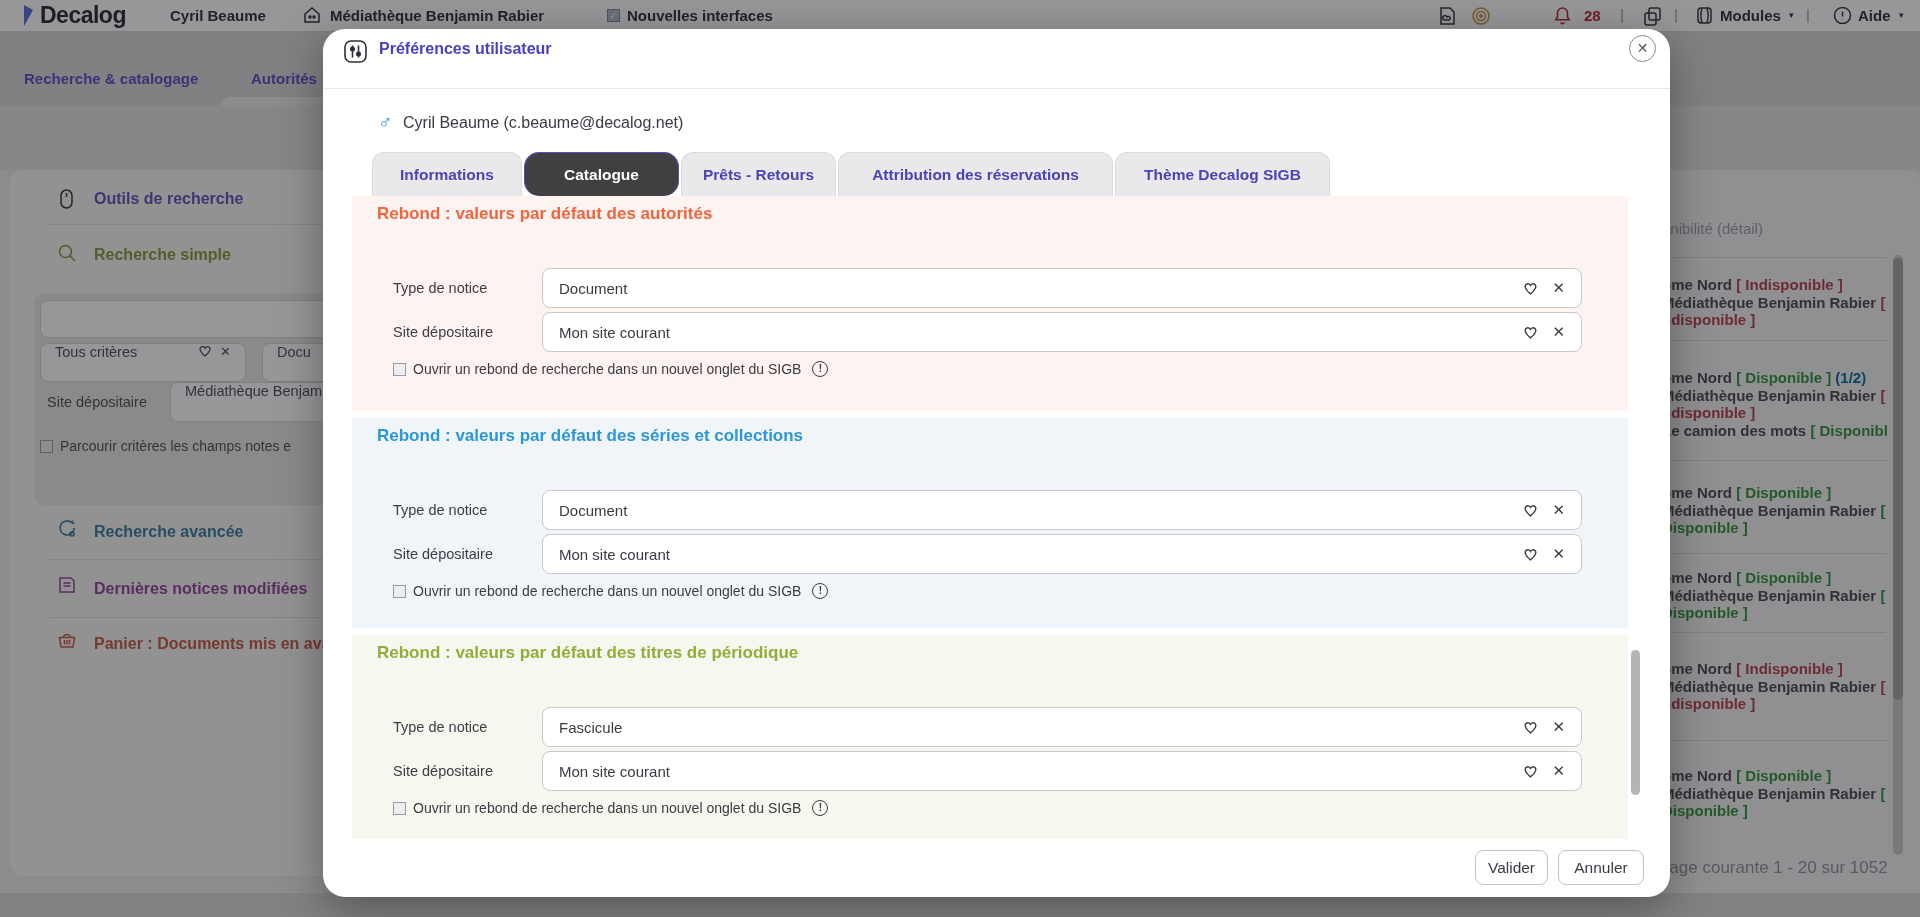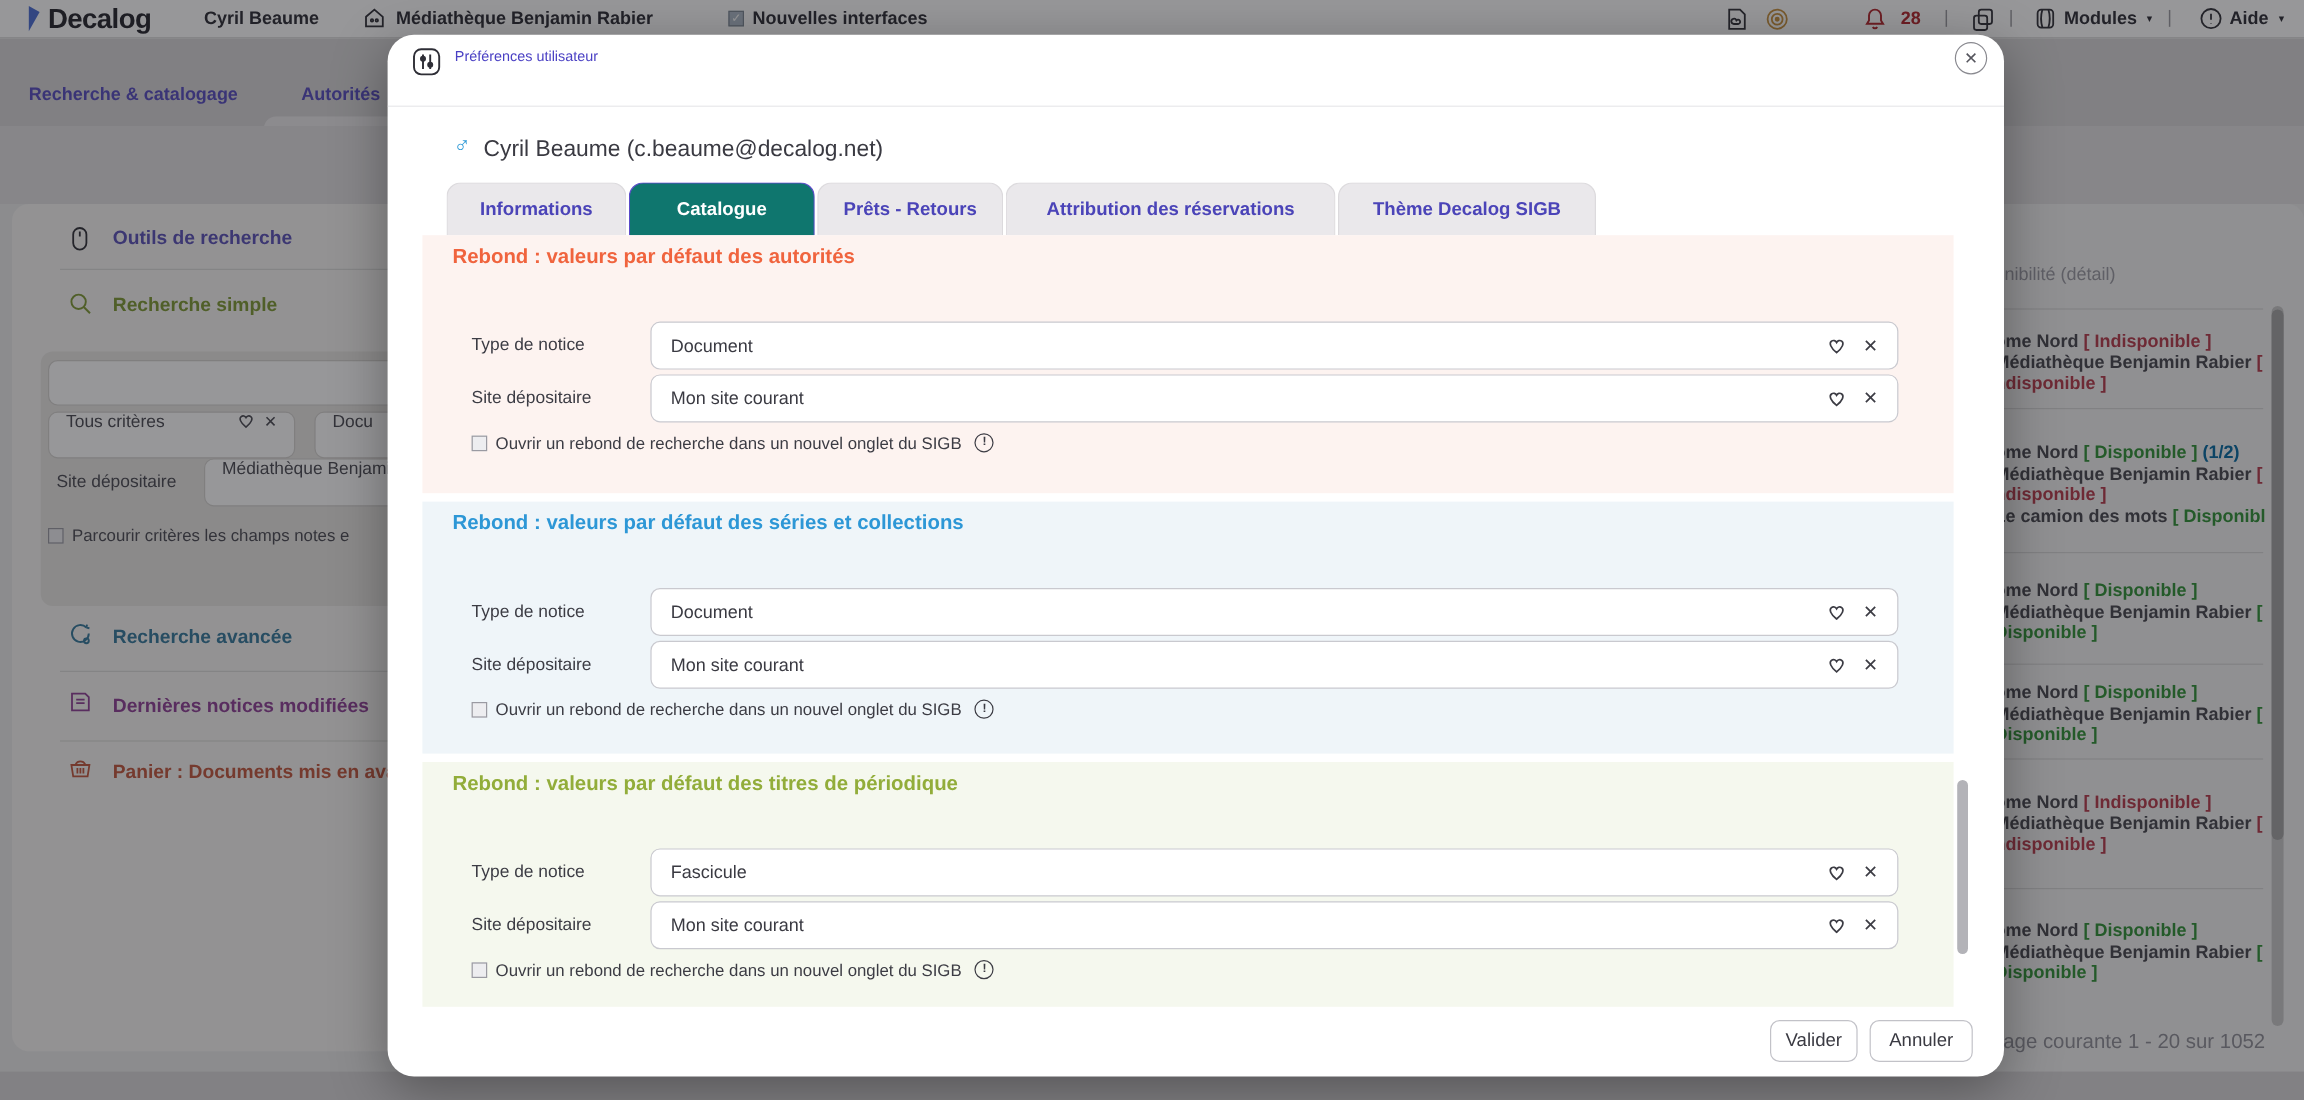--- a/index.html
+++ b/index.html
@@ -44,29 +44,29 @@
   .list-scroll-thumb { left:1893px; top:258px; width:10px; height:442px; background:#a2a2a2; border-radius:5px; }
   .pagination-txt { left:1658px; top:858px; font-size:17px; color:#8f8f97; white-space:nowrap; }
 
   .bottom-bar { left:0; top:893px; width:1920px; height:24px; background:#d9d7d9; }
 
   
   #overlay { left:0; top:0; width:1920px; height:917px; background:rgba(24,24,28,0.45); z-index:50; }
 
   
   #modal { left:323px; top:29px; width:1347px; height:868px; background:#ffffff; border-radius:22px; box-shadow:0 12px 45px rgba(0,0,0,0.35); z-index:100; overflow:hidden; }
-  .m-title { left:56px; top:11px; font-size:12px; font-weight:normal; color:#4a40c4; white-space:nowrap; }
+  .m-title { left:56px; top:11px; font-size:16px; font-weight:bold; color:#4a40c4; white-space:nowrap; }
   .m-close { left:1306px; top:6px; width:27px; height:27px; border:1.6px solid #8a8a90; border-radius:50%; color:#55555d; font-size:14px; line-height:24px; text-align:center; cursor:pointer; background:#fff; }
   .m-hdr-div { left:0; top:59px; width:1347px; height:1px; background:#e8e8ea; }
-  .m-user { left:80px; top:85px; font-size:19px; color:#3a3a42; white-space:nowrap; }
+  .m-user { left:80px; top:85px; font-size:16px; color:#3a3a42; white-space:nowrap; }
   .male-ic { left:55px; top:82px; font-size:19px; color:#2f9ad6; font-weight:bold; }
 
   .m-tabs { left:29px; top:123px; height:44px; display:flex;padding-left:20px; }
   .m-tab { height:44px; display:flex; align-items:center; justify-content:center; background:#eae8eb; color:#4b44b8; font-size:15.5px; font-weight:bold; border-radius:12px 12px 0 0; margin-right:2px; border:1px solid #dcdadd; border-bottom:none; cursor:pointer; white-space:nowrap; }
-  .m-tab.active { background:#0f766e; color:#ffffff; border-color:#5b4ac9; }
+  .m-tab.active { background:#404040; color:#ffffff; border-color:#5b4ac9;border-radius:15px; }
 
   .m-section { left:29px; width:1276px; }
   .m-sec-title { left:25px; top:8px; font-size:17px; font-weight:bold; white-space:nowrap; }
   .frow-label { left:41px; width:160px; font-size:14.5px; color:#3c3c44; line-height:40px; white-space:nowrap; }
   .frow-input { left:190px; width:1040px; height:40px; background:#fff; border:1px solid #c9c9cf; border-radius:8px; display:flex; align-items:center; padding:0 16px; font-size:15px; color:#3a3a42; }
   .frow-input .val { flex:1; white-space:nowrap; overflow:hidden; }
   .in-ic { margin-left:14px; color:#3c3c44; display:flex; align-items:center; }
   .cbline { left:41px; display:flex; align-items:center; gap:7px; font-size:14px; color:#3c3c44; white-space:nowrap; }
   .info-ic { width:16px; height:16px; border:1.4px solid #3c3c44; border-radius:50%; font-size:10px; font-weight:bold; color:#3c3c44; text-align:center; line-height:13px; margin-left:4px; }
 

